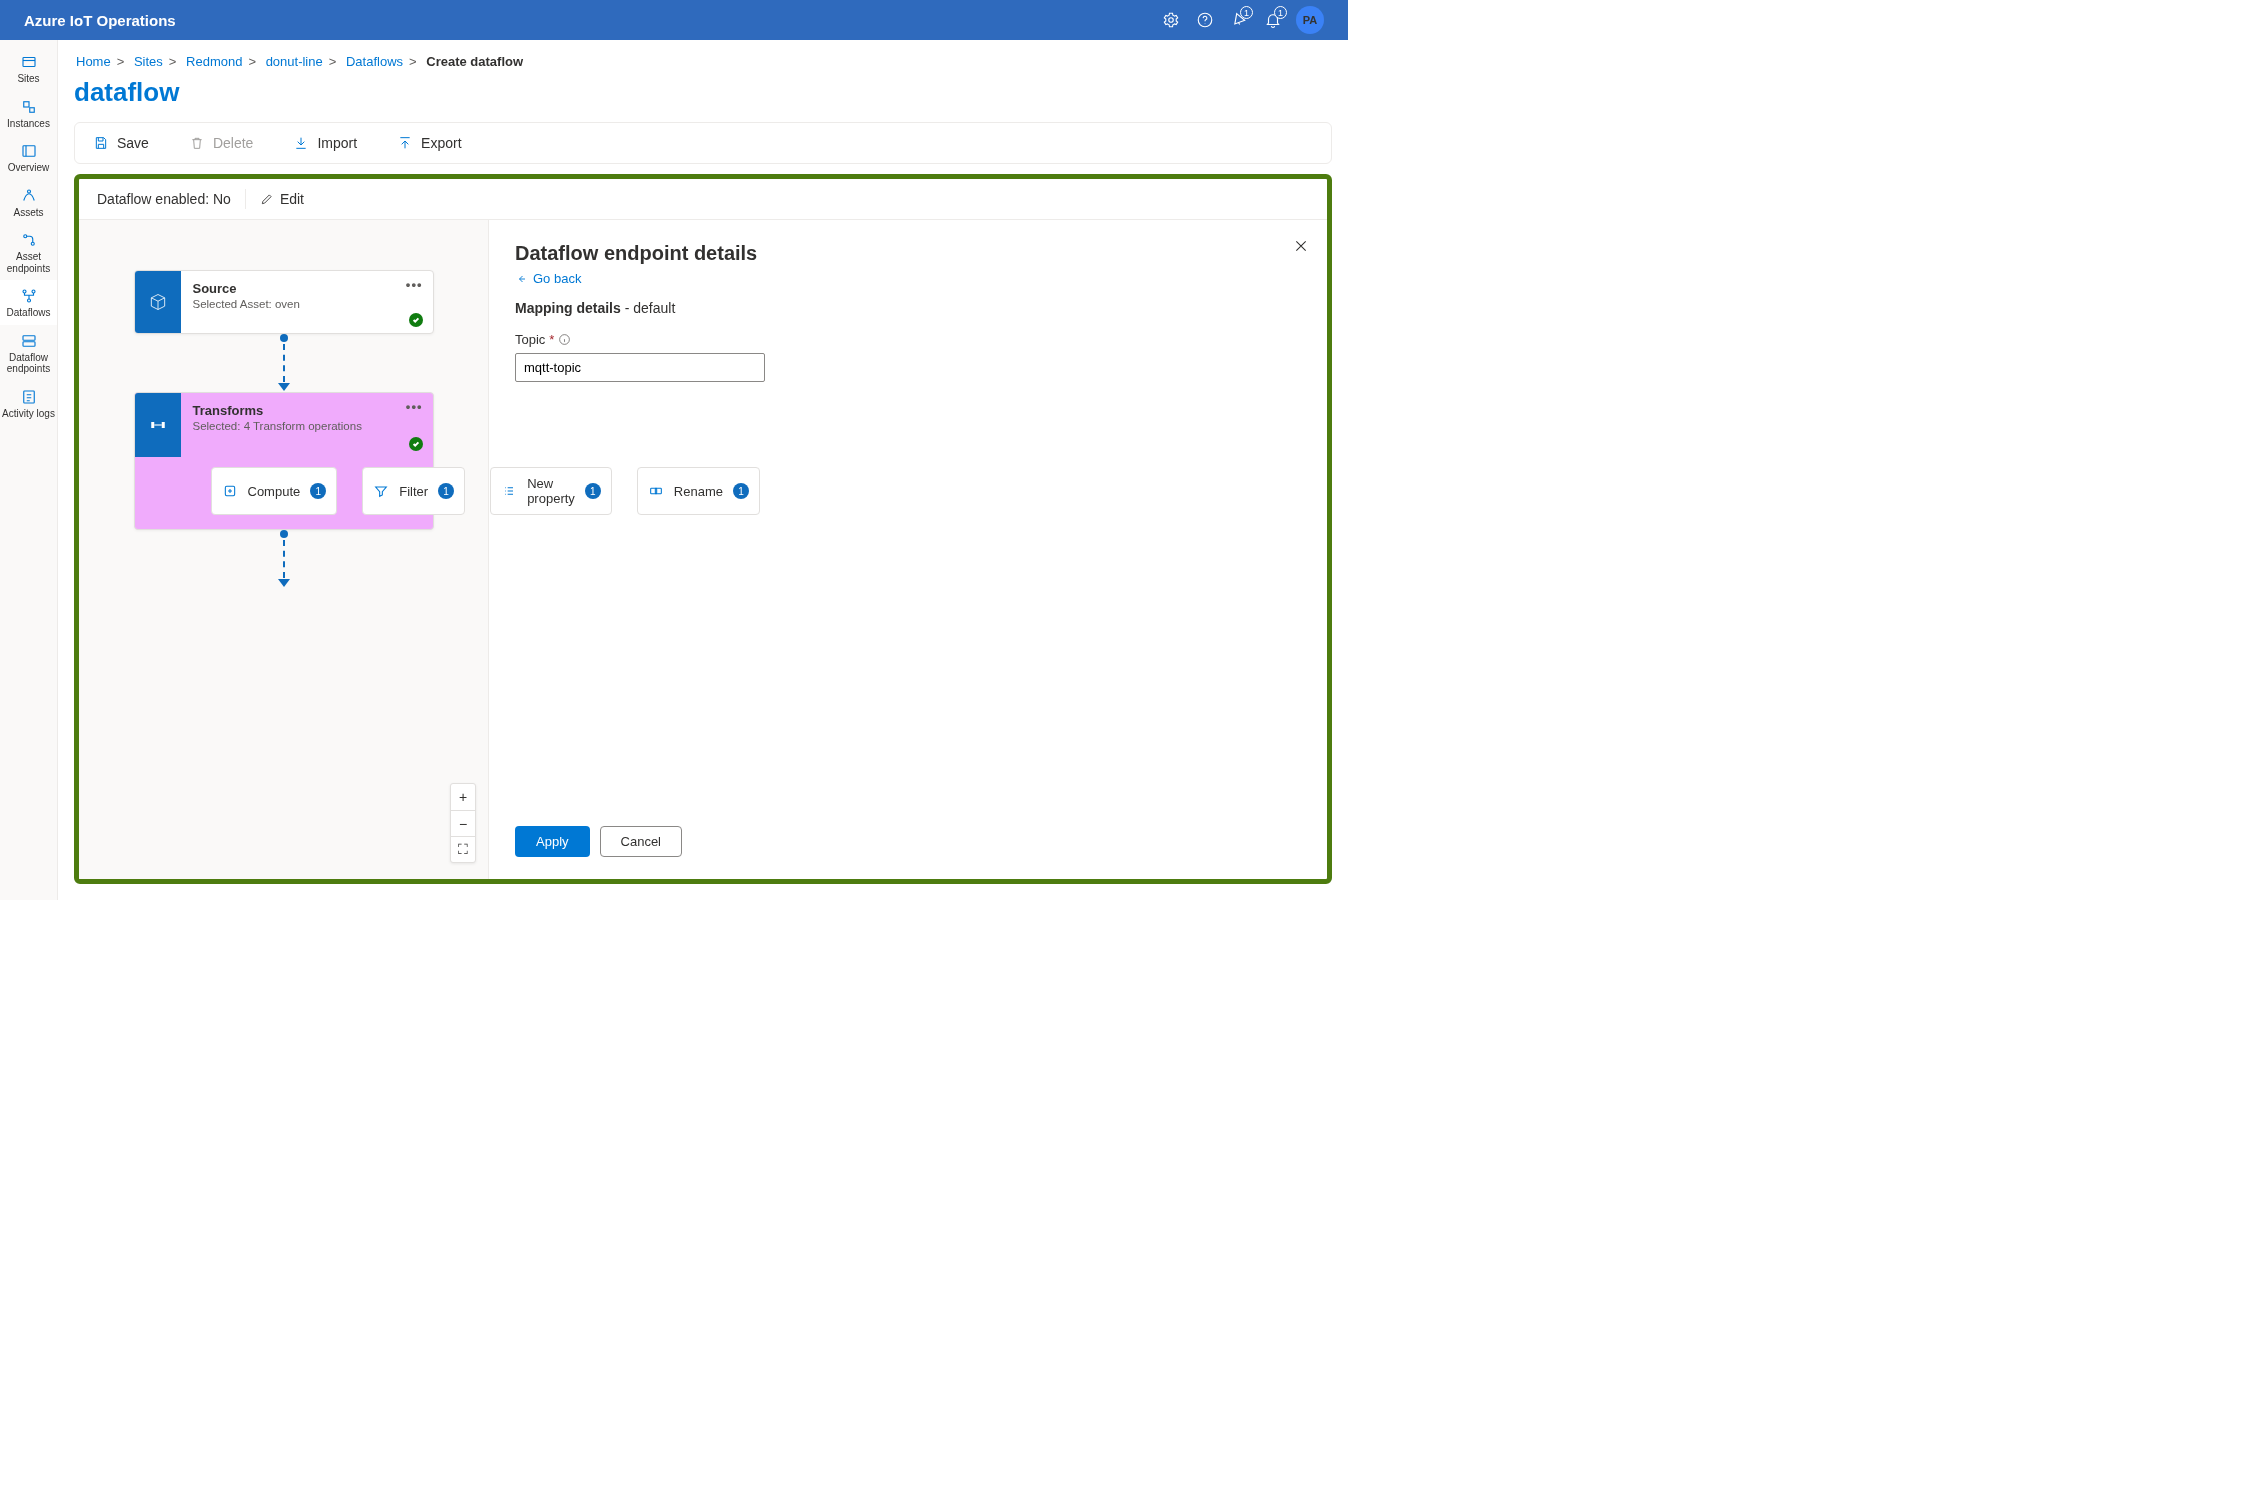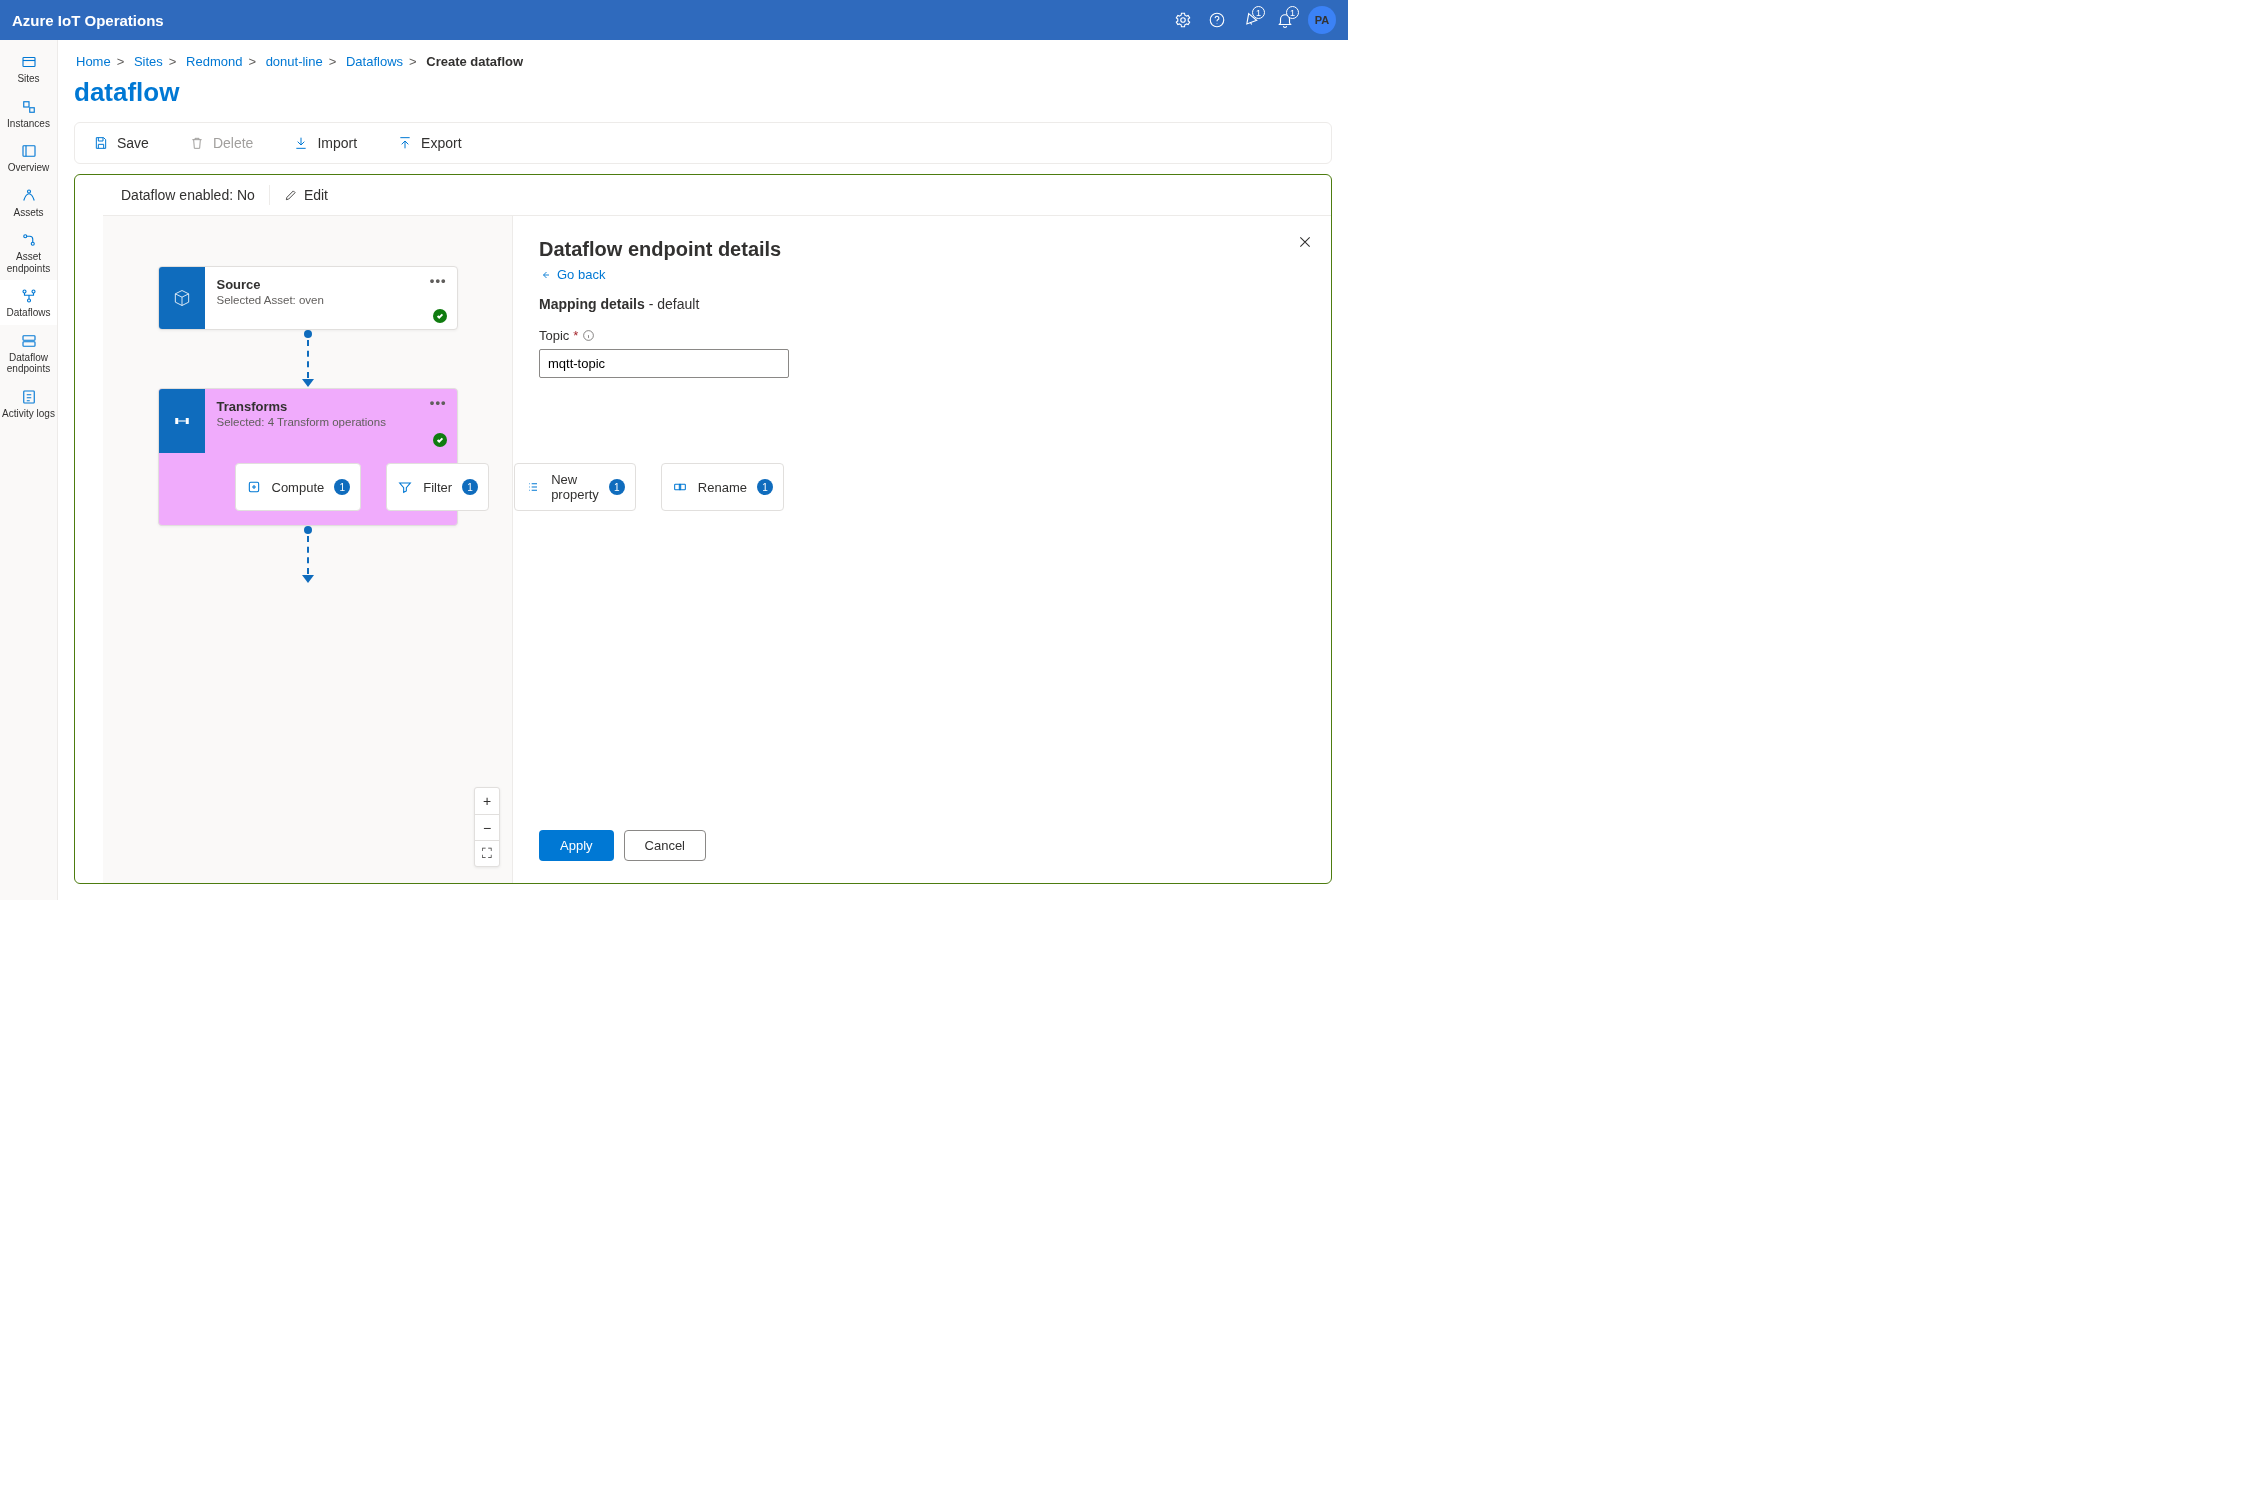--- a/index.html
+++ b/index.html
@@ -1,20 +1,20 @@
 <!DOCTYPE html>
 <html><head>
 <meta charset="utf-8">
 <style>
   * { box-sizing: border-box; margin: 0; padding: 0; }
   html, body { height: 100%; font-family: "Segoe UI", -apple-system, BlinkMacSystemFont, sans-serif; font-size: 14px; color: #323130; background: #fff; }
   body { display: flex; flex-direction: column; width: 1348px; height: 900px; overflow: hidden; }
 
   
-  .top-header { height: 40px; background: #2F6ABD; color: #fff; display: flex; align-items: center; padding: 0 12px; flex-shrink: 0; }
+  .top-header { height: 40px; background: #2F6ABD; color: #fff; display: flex; align-items: center; padding: 0 24px; flex-shrink: 0; }
   .top-header .title { font-weight: 600; font-size: 15px; }
   .top-header .spacer { flex: 1; }
   .top-header .hicon { width: 34px; height: 34px; display: flex; align-items: center; justify-content: center; cursor: pointer; position: relative; }
   .top-header .hicon svg { width: 18px; height: 18px; fill: none; stroke: #fff; stroke-width: 1.5; }
   .top-header .hicon .badge { position: absolute; top: 3px; right: 3px; background: #2F6ABD; border:1px solid #fff; color: #fff; font-size: 9px; min-width: 13px; height: 13px; border-radius: 7px; display: flex; align-items: center; justify-content: center; padding: 0 2px; }
   .top-header .avatar { width: 28px; height: 28px; border-radius: 50%; background: #3b82f6; color: #333; font-size: 11px; font-weight: 600; display: flex; align-items: center; justify-content: center; margin-left: 6px; cursor: pointer; }
 
   .body { flex: 1; display: flex; overflow: hidden; }
 
   
@@ -37,21 +37,21 @@
   .page-title { font-size: 26px; font-weight: 600; color: #0078D4; margin: 0 0 14px; }
 
   
   .toolbar-card { border: 1px solid #edebe9; border-radius: 6px; padding: 8px 12px; display: flex; align-items: center; gap: 28px; margin-bottom: 10px; }
   .tb-btn { display: flex; align-items: center; gap: 8px; cursor: pointer; color: #323130; padding: 4px 6px; }
   .tb-btn.disabled { color: #a19f9d; cursor: default; }
   .tb-btn svg { width: 16px; height: 16px; fill: none; stroke: currentColor; stroke-width: 1.5; }
   .tb-btn.primary svg { stroke: #0078D4; }
 
   
-  .content-card { border: 1px solid #4d7c0f; border-radius: 6px; flex: 1; display: flex; flex-direction: column; overflow: hidden; padding-left: 28px; }
+  .content-card { border: 5px solid #4d7c0f; border-radius: 6px; flex: 1; display: flex; flex-direction: column; overflow: hidden; }
   .status-row { padding: 10px 18px; border-bottom: 1px solid #edebe9; display: flex; align-items: center; gap: 14px; }
   .status-row .divider { width: 1px; height: 20px; background: #edebe9; }
   .edit-link { display: flex; align-items: center; gap: 6px; cursor: pointer; color: #323130; }
   .edit-link svg { width: 14px; height: 14px; fill: none; stroke: #323130; stroke-width: 1.5; }
 
   .workspace { flex: 1; display: flex; overflow: hidden; }
 
   
   .canvas { flex: 0 0 410px; border-right: 1px solid #edebe9; position: relative; background: #faf9f8; padding: 50px 12px 20px 12px; }
   .canvas-inner { display: flex; flex-direction: column; align-items: center; width: 100%; }

